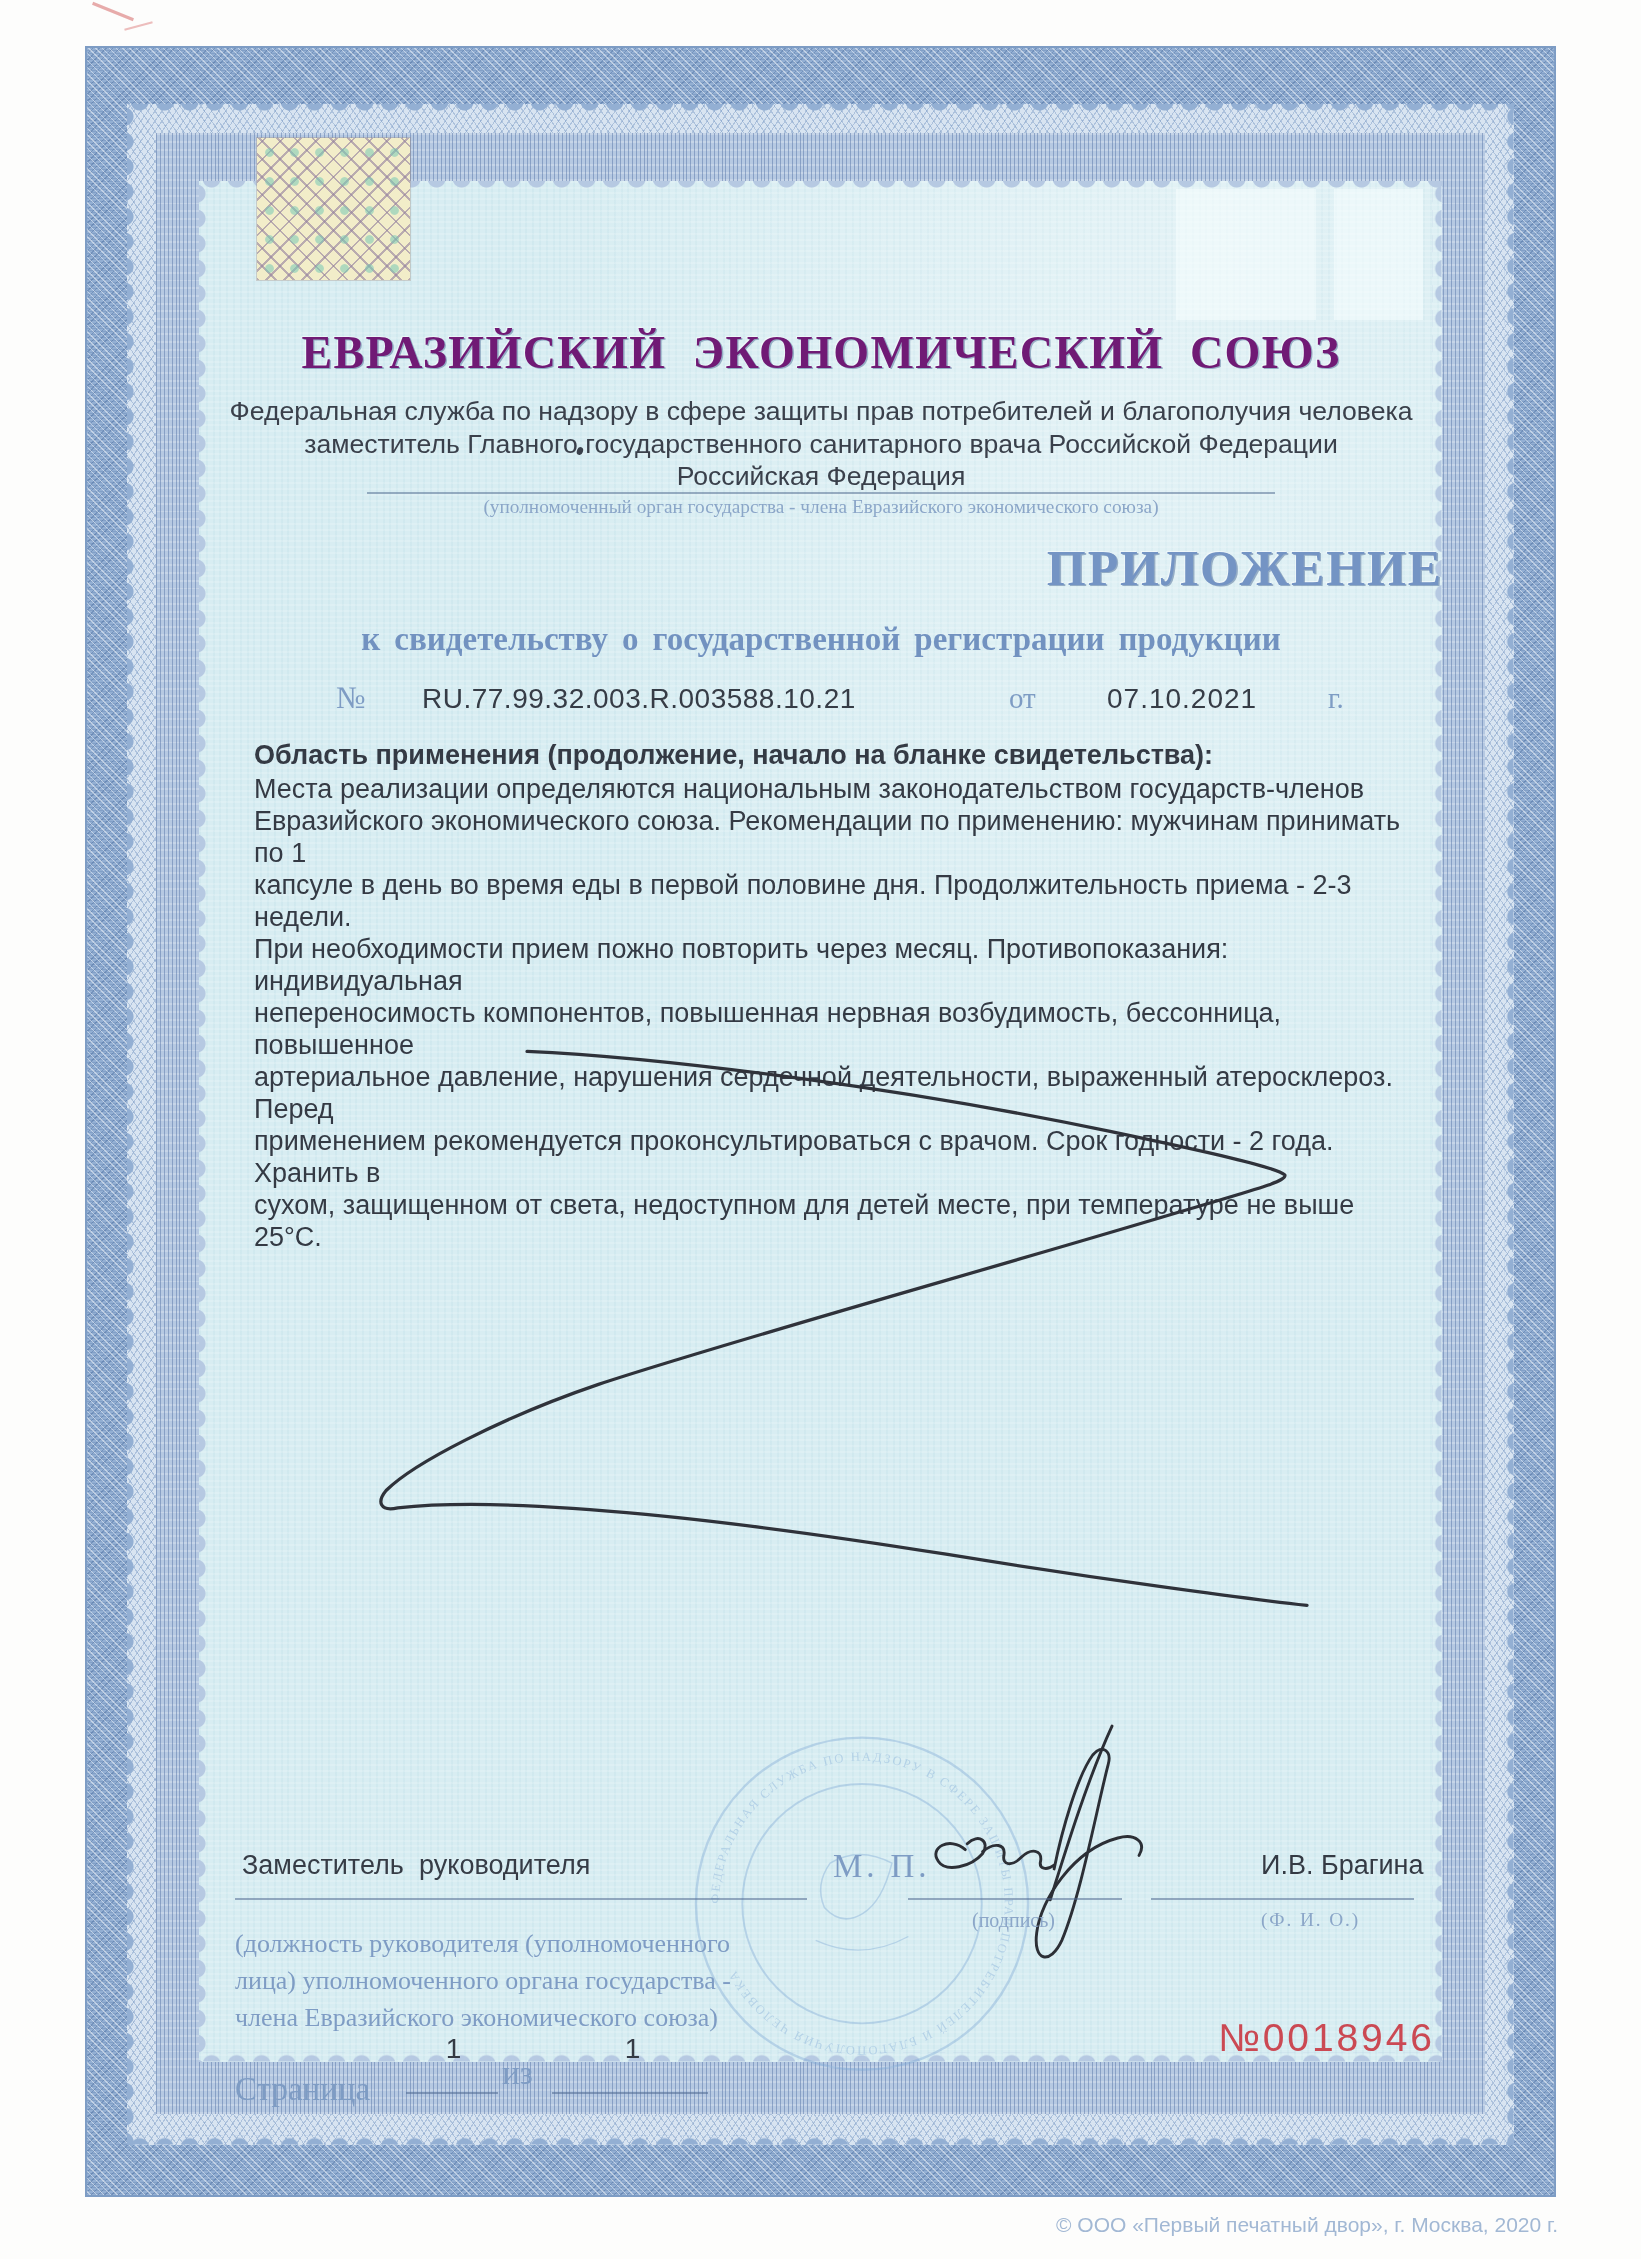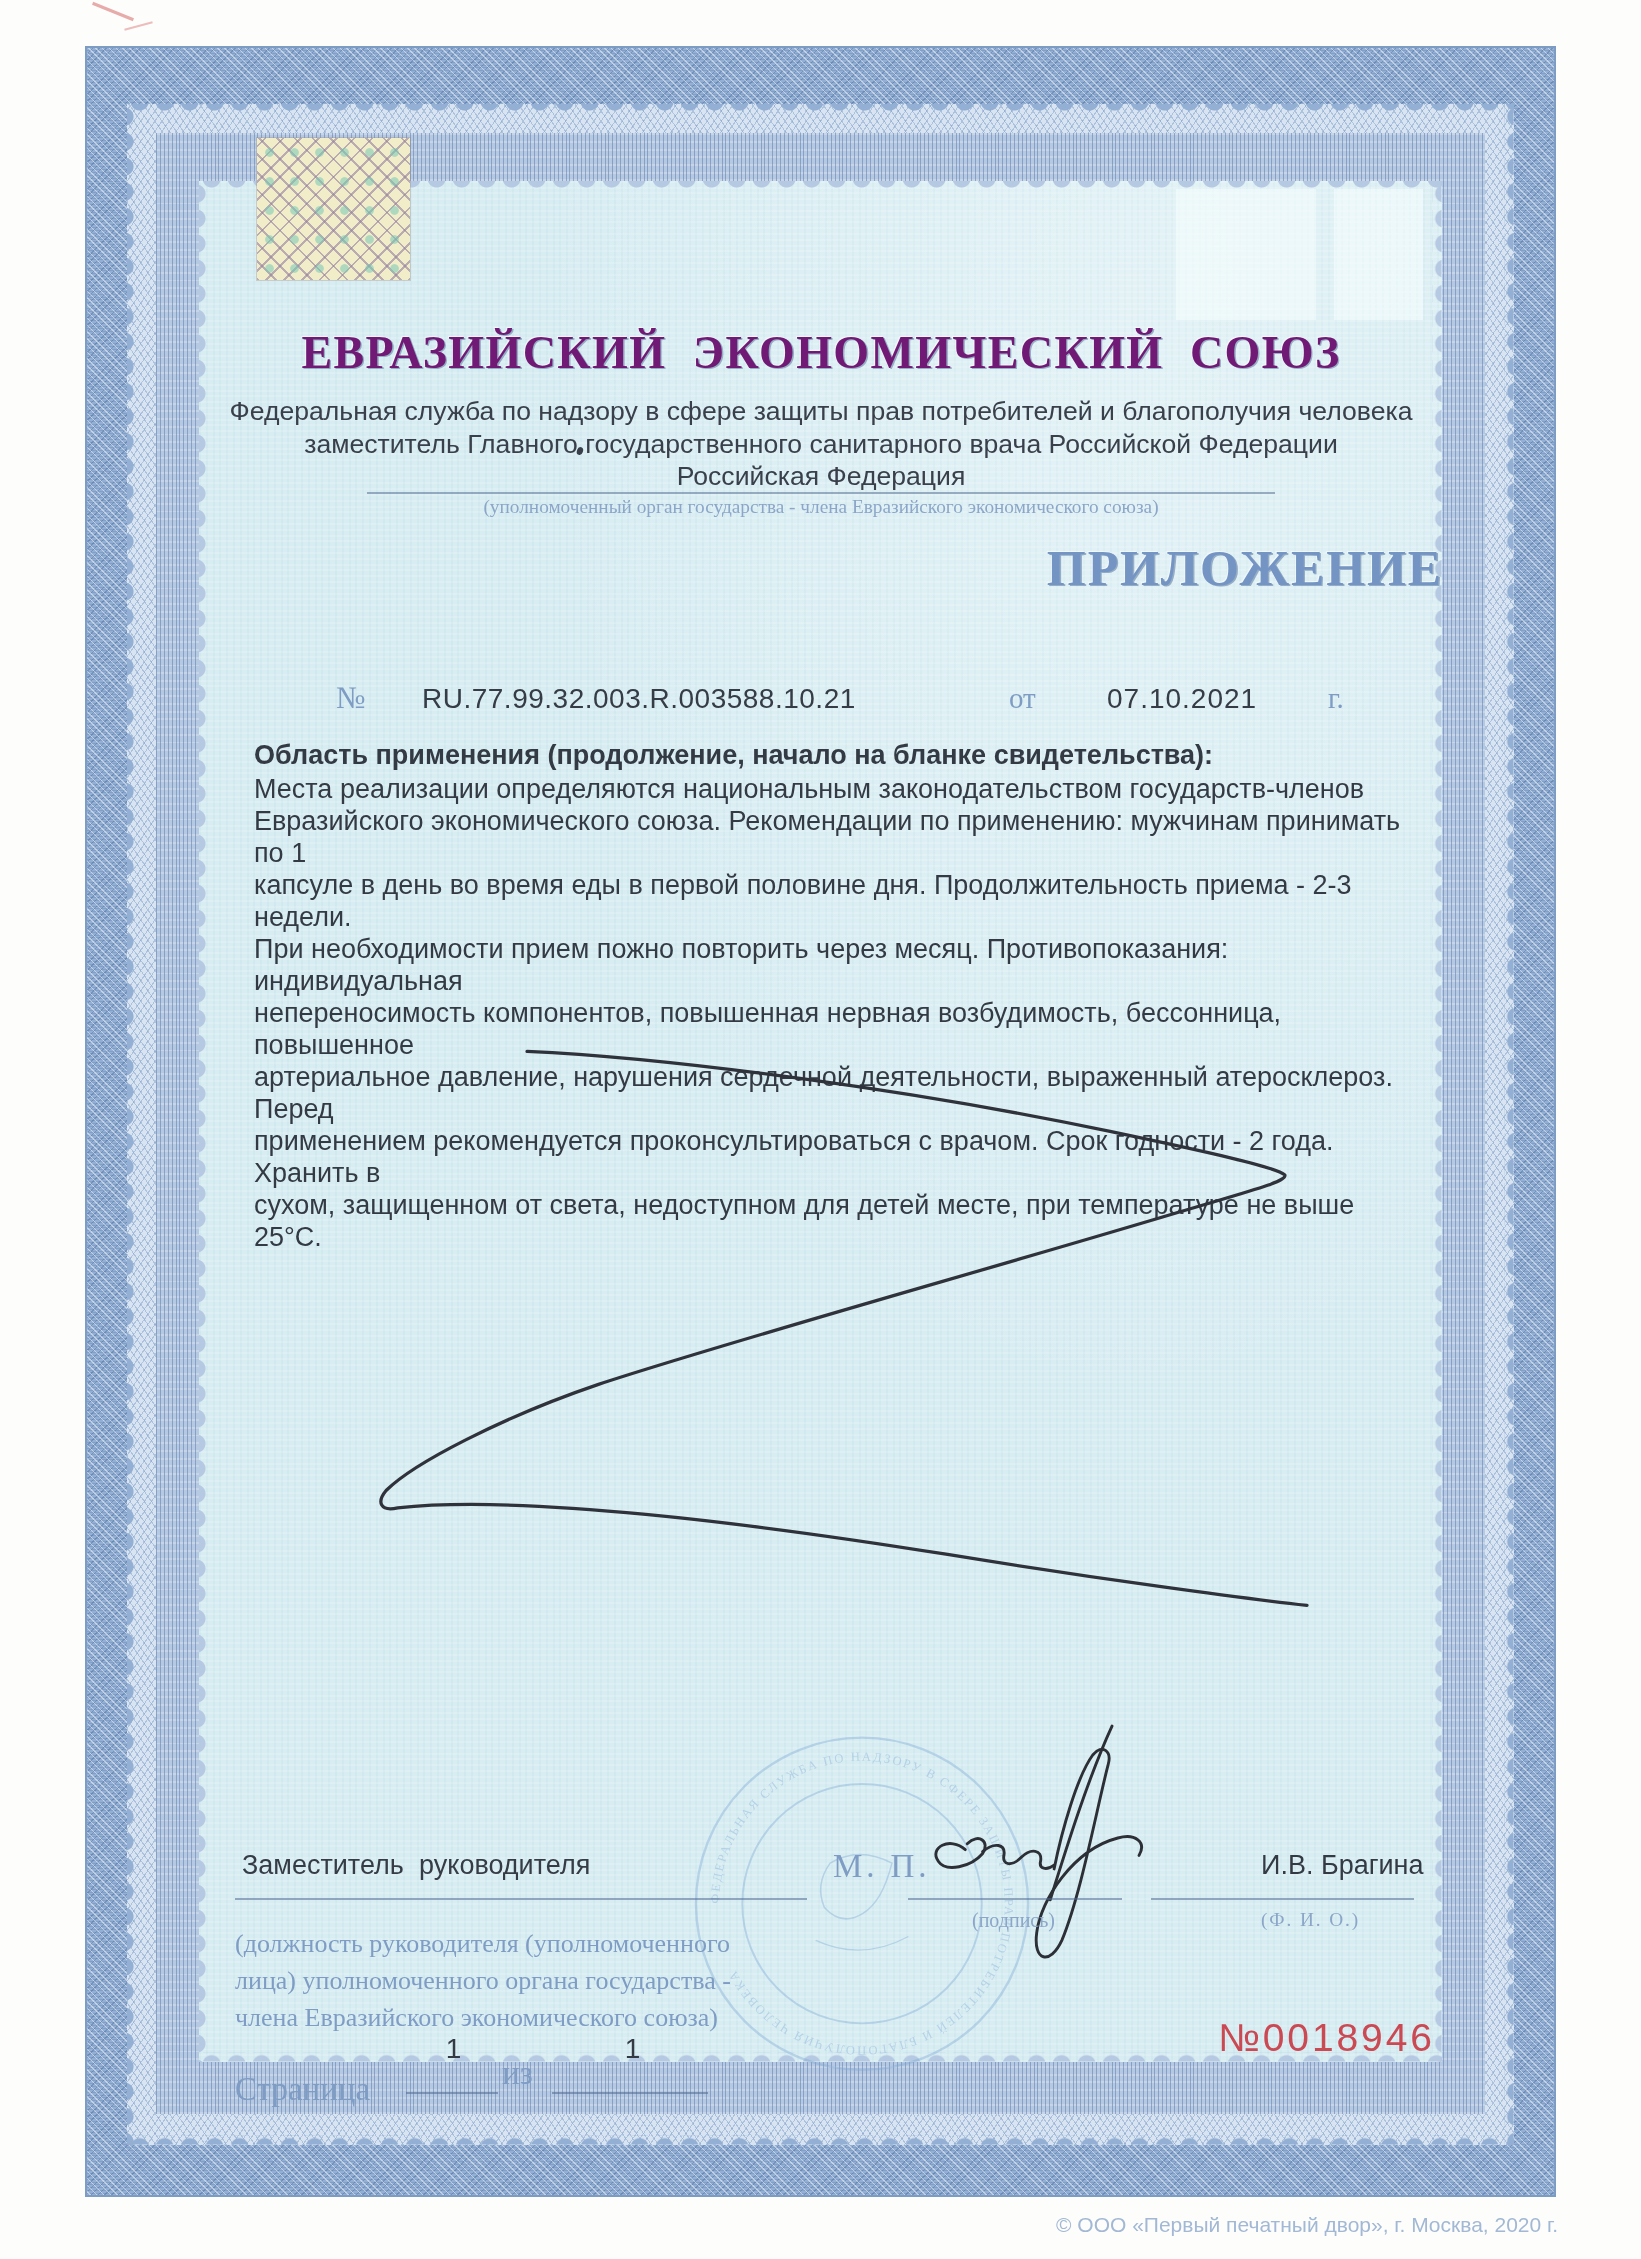--- a/index.html
+++ b/index.html
@@ -126,20 +126,21 @@
   <div class="abs ink-dot"></div>
 
   <div class="abs t-union center">ЕВРАЗИЙСКИЙ ЭКОНОМИЧЕСКИЙ СОЮЗ</div>
   <div class="abs t-auth t-auth1 center">Федеральная служба по надзору в сфере защиты прав потребителей и благополучия человека</div>
   <div class="abs t-auth t-auth2 center">заместитель Главного государственного санитарного врача Российской Федерации</div>
   <div class="abs t-auth t-auth3 center">Российская Федерация</div>
   <div class="abs rule1"></div>
   <div class="abs t-note center">(уполномоченный орган государства - члена Евразийского экономического союза)</div>
 
   <div class="abs t-main-title center">ПРИЛОЖЕНИЕ</div>
+  <div class="abs t-subtitle center">к свидетельству о государственной регистрации продукции</div>
 
   <div class="abs serifblue reg-no">№</div>
   <div class="abs reg-num">RU.77.99.32.003.R.003588.10.21</div>
   <div class="abs serifblue reg-ot">от</div>
   <div class="abs reg-date">07.10.2021</div>
   <div class="abs serifblue reg-g">г.</div>
 
   <div class="abs t-heading">Область применения (продолжение, начало на бланке свидетельства):</div>
   <div class="abs t-para">Места реализации определяются национальным законодательством государств-членов<br>Евразийского экономического союза. Рекомендации по применению: мужчинам принимать по 1<br>капсуле в день во время еды в первой половине дня. Продолжительность приема - 2-3 недели.<br>При необходимости прием пожно повторить через месяц. Противопоказания: индивидуальная<br>непереносимость компонентов, повышенная нервная возбудимость, бессонница, повышенное<br>артериальное давление, нарушения сердечной деятельности, выраженный атеросклероз. Перед<br>применением рекомендуется проконсультироваться с врачом. Срок годности - 2 года. Хранить в<br>сухом, защищенном от света, недоступном для детей месте, при температуре не выше 25°С.</div>
 

